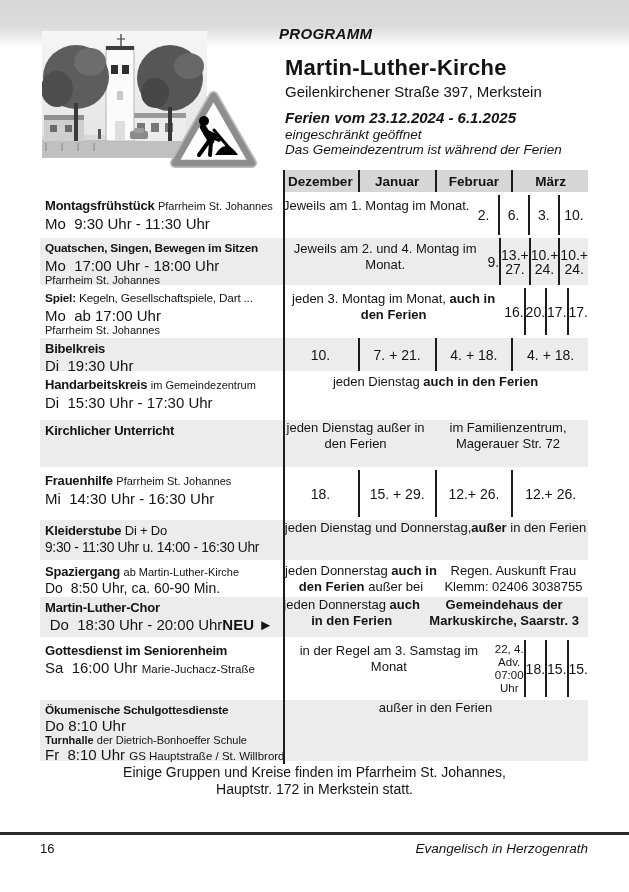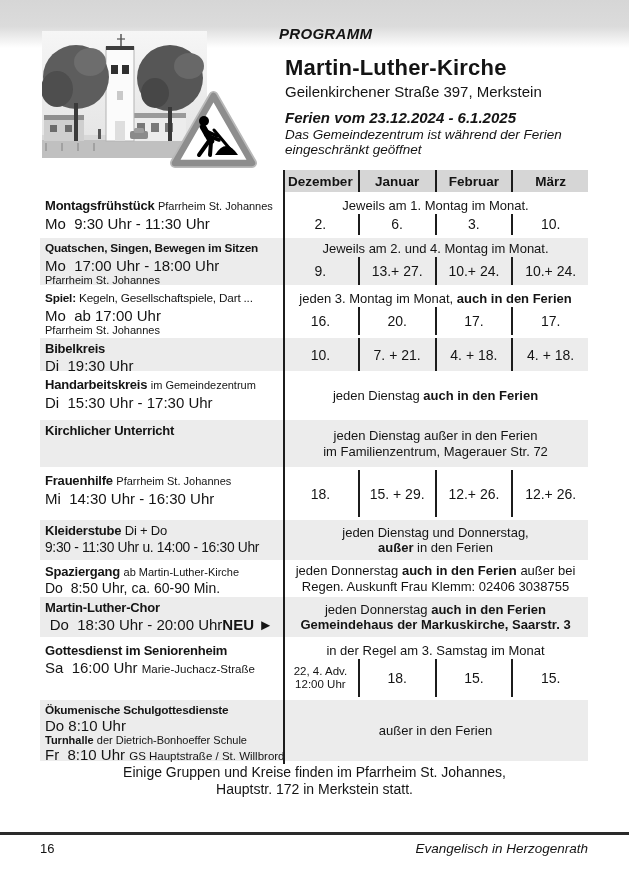--- a/index.html
+++ b/index.html
@@ -24,21 +24,21 @@
   .schedule{position:absolute;left:40px;top:170px;width:548px;}
   .vline{position:absolute;left:243px;top:0;bottom:0;width:2px;background:#1c1c1c;}
   .thead{margin-left:243px;width:305px;height:22px;background:#d6d6d6;display:flex;margin-bottom:3px;
          font-weight:bold;font-size:13.5px;}
   .th{flex:1;display:flex;align-items:center;justify-content:center;border-left:2px solid #1c1c1c;}
   .th:first-child{border-left:none;}
 
   .row{display:flex;margin-bottom:3px;}
   .row.gray{background:#ececec;}
   .lcell{width:243px;box-sizing:border-box;padding:3px 6px 2px 5px;}
-  .rcell{width:305px;box-sizing:border-box;display:flex;flex-direction:column;justify-content:center;text-align:center;}
+  .rcell{width:305px;box-sizing:border-box;display:flex;flex-direction:row;justify-content:center;text-align:center;}
 
   .ltitle{font-size:13px;line-height:15px;letter-spacing:-.2px;}
   .ltitle b{font-weight:bold;}
   .ltitle .sfx{font-weight:normal;}
   .ltitle .sm{font-weight:normal;font-size:11px;letter-spacing:0;}
   .ltitle.tight{font-size:11.8px;}
   .ltime{font-size:15px;line-height:17px;margin-top:1px;white-space:pre;}
   .ltime .sm{font-size:11.5px;}
   .ltime.tight-time{font-size:13.8px;letter-spacing:-.3px;}
   .lsmall{font-size:11px;line-height:13px;}
@@ -133,22 +133,22 @@
         <path d="M45 41 L61 60" stroke="#000" stroke-width="3" stroke-linecap="round" fill="none"></path>
         <path d="M46 66 Q57 48 69 66 Z" fill="#000"></path>
       </g>
     </svg>
   </div>
 
   <div class="title">Martin-Luther-Kirche</div>
   <div class="addr">Geilenkirchener Straße 397, Merkstein</div>
   <div class="ferien">Ferien vom 23.12.2024 - 6.1.2025</div>
   <div class="fnote">
+    <div>eingeschränkt geöffnet</div>
     <div>Das Gemeindezentrum ist während der Ferien</div>
-    <div>eingeschränkt geöffnet</div>
   </div>
 
   <div class="schedule">
     <div class="vline"></div>
 
     <div class="thead">
       <div class="th">Dezember</div>
       <div class="th">Januar</div>
       <div class="th">Februar</div>
       <div class="th">März</div>
@@ -293,21 +293,21 @@
     <div class="row r11">
       <div class="lcell">
         <div class="ltitle"><b>Gottesdienst im Seniorenheim</b></div>
         <div class="ltime"><span>Sa  16:00 Uhr</span> <span class="sm">Marie-Juchacz-Straße</span></div>
       </div>
       <div class="rcell">
         <div class="note topnote">in der Regel am 3. Samstag im Monat</div>
         <div class="cells">
           <div class="cell">
             <span class="small2">22, 4. Adv.</span>
-            <span class="small2">12:00 Uhr</span>
+            <span class="small2">07:00 Uhr</span>
           </div>
           <div class="cell">18.</div>
           <div class="cell">15.</div>
           <div class="cell">15.</div>
         </div>
       </div>
     </div>
 
     <div class="row r12 gray">
       <div class="lcell">

